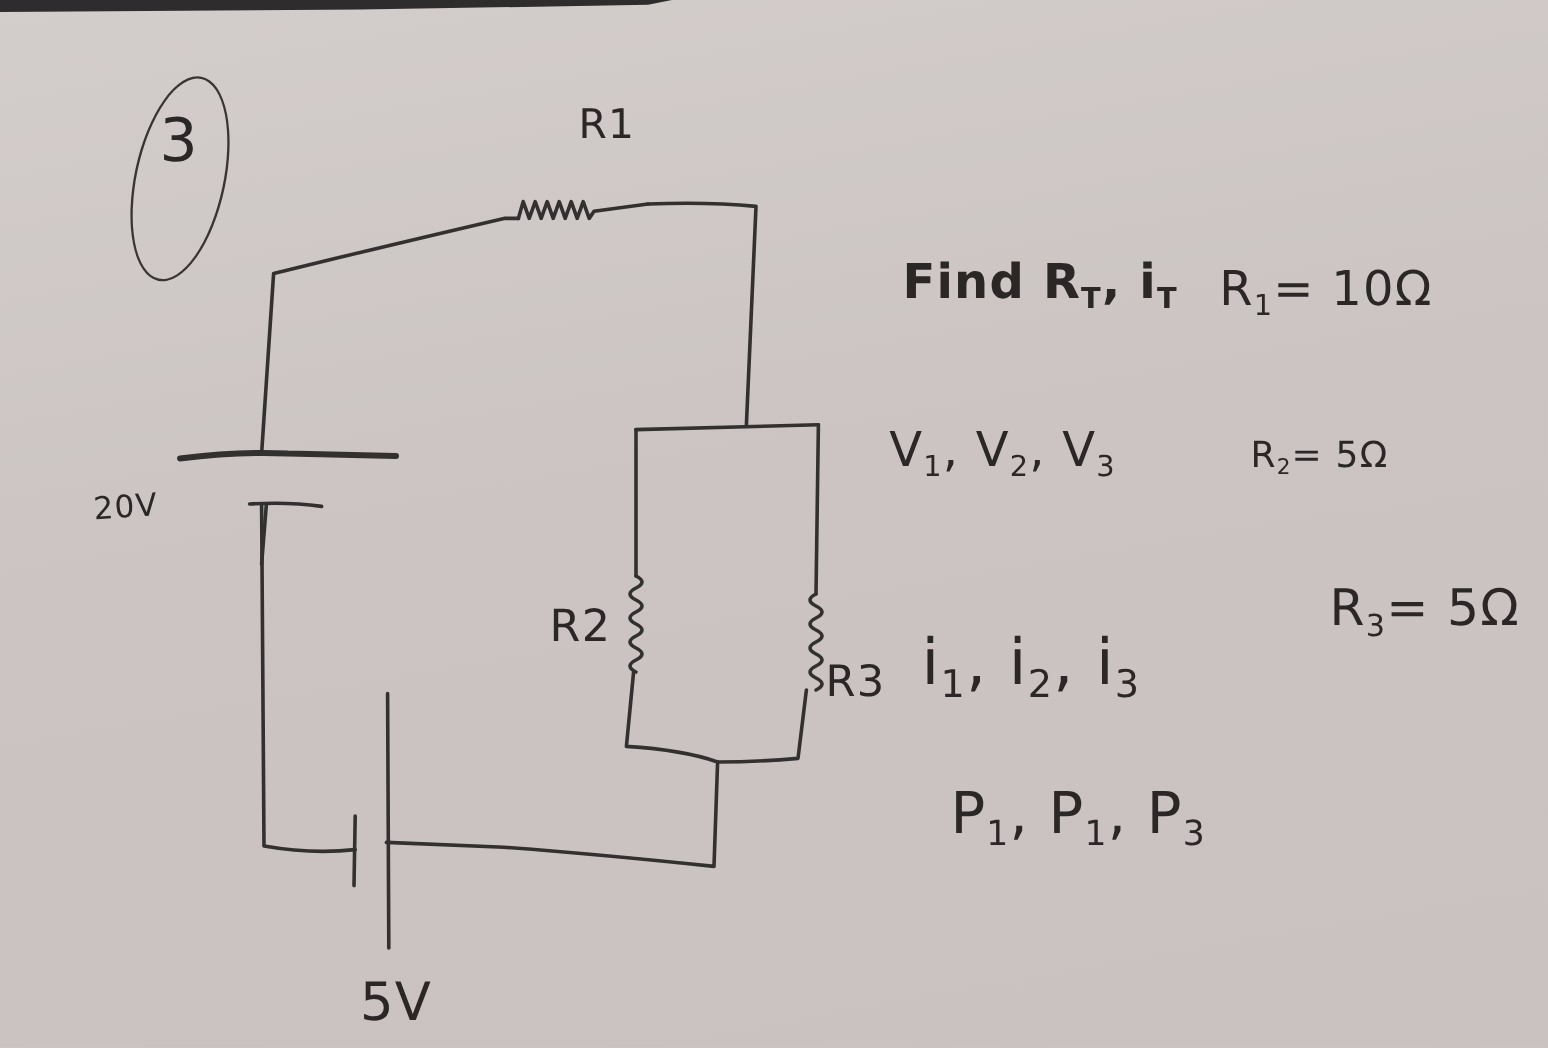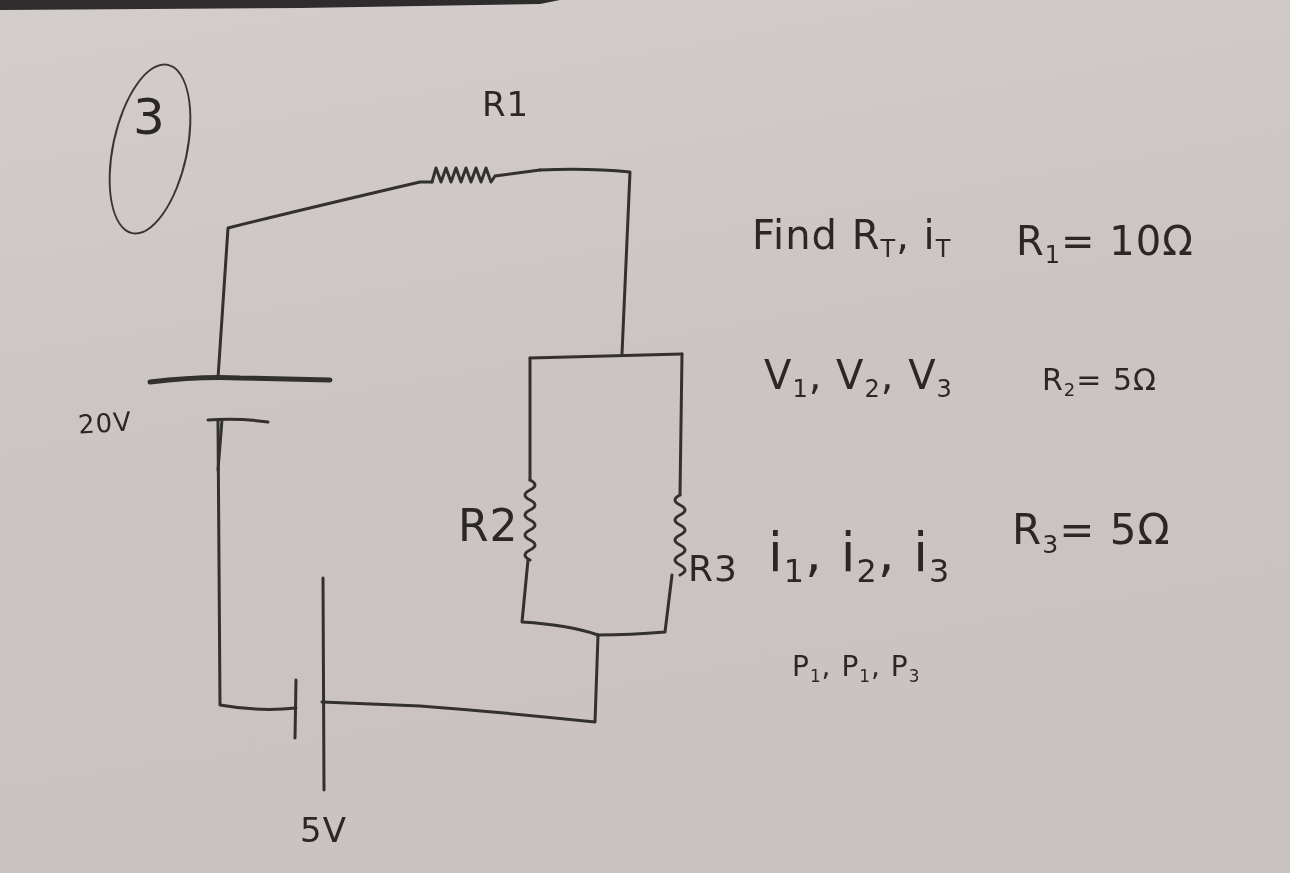--- a/index.html
+++ b/index.html
@@ -72,39 +72,39 @@
     <path d="M296,708 Q260,712 220,705 L218,420"></path>
 
     <path stroke-width="5" d="M150,382 Q200,376 240,378 L330,380"></path>
     <path d="M208,420 Q240,418 268,422"></path>
     <path d="M222,420 L218,470"></path>
   </g>
 </svg>
 
 <div class="hw" style="left:482px;top:84px;font-size:34px;text-align:center;"><span>R1</span></div>
 <div class="hw" style="left:78px;top:408px;font-size:26px;transform:rotate(-4deg);">20V</div>
-<div class="hw" style="left:458px;top:500px;font-size:44px;">R2</div>
+<div class="hw" style="left:458px;top:500px;font-size:37px;">R2</div>
 <div class="hw" style="left:688px;top:548px;font-size:36px;text-align:right;">R3</div>
-<div class="hw" style="left:300px;top:810px;font-size:34px;">5V</div>
+<div class="hw" style="left:300px;top:810px;font-size:44px;">5V</div>
 
-<div class="hw" style="left:752px;top:212px;font-size:40px;">
+<div class="hw" style="left:752px;top:212px;font-size:40px;font-weight:bold;">
   <span>Find</span>
   <span><span>R</span><sub>T</sub></span><span><span>, i</span><sub>T</sub></span>
 </div>
-<div class="hw" style="left:764px;top:352px;font-size:40px;">
+<div class="hw" style="left:741px;top:352px;font-size:40px;">
   <span>V</span><sub>1</sub><span>, V</span><sub>2</sub><span>, V</span><sub>3</sub>
 </div>
 <div class="hw" style="left:768px;top:522px;font-size:53px;">
   <span>i</span><sub>1</sub><span>, i</span><sub>2</sub><span>, i</span><sub>3</sub>
 </div>
-<div class="hw" style="left:792px;top:650px;font-size:28px;">
+<div class="hw" style="left:792px;top:650px;font-size:48px;">
   <span>P</span><sub>1</sub><span>, P</span><sub>1</sub><span>, P</span><sub>3</sub>
 </div>
 
 <div class="hw" style="left:1016px;top:218px;font-size:40px;">
   <span>R</span><sub>1</sub><span>= 10Ω</span>
 </div>
 <div class="hw" style="left:1042px;top:362px;font-size:30px;">
   <span>R</span><sub>2</sub><span>= 5Ω</span>
 </div>
-<div class="hw" style="left:1012px;top:482px;font-size:42px;margin-top:23px;">
+<div class="hw" style="left:1108px;top:482px;font-size:42px;">
   <span>R</span><sub>3</sub><span>= 5Ω</span>
 </div>
 
 </body></html>

